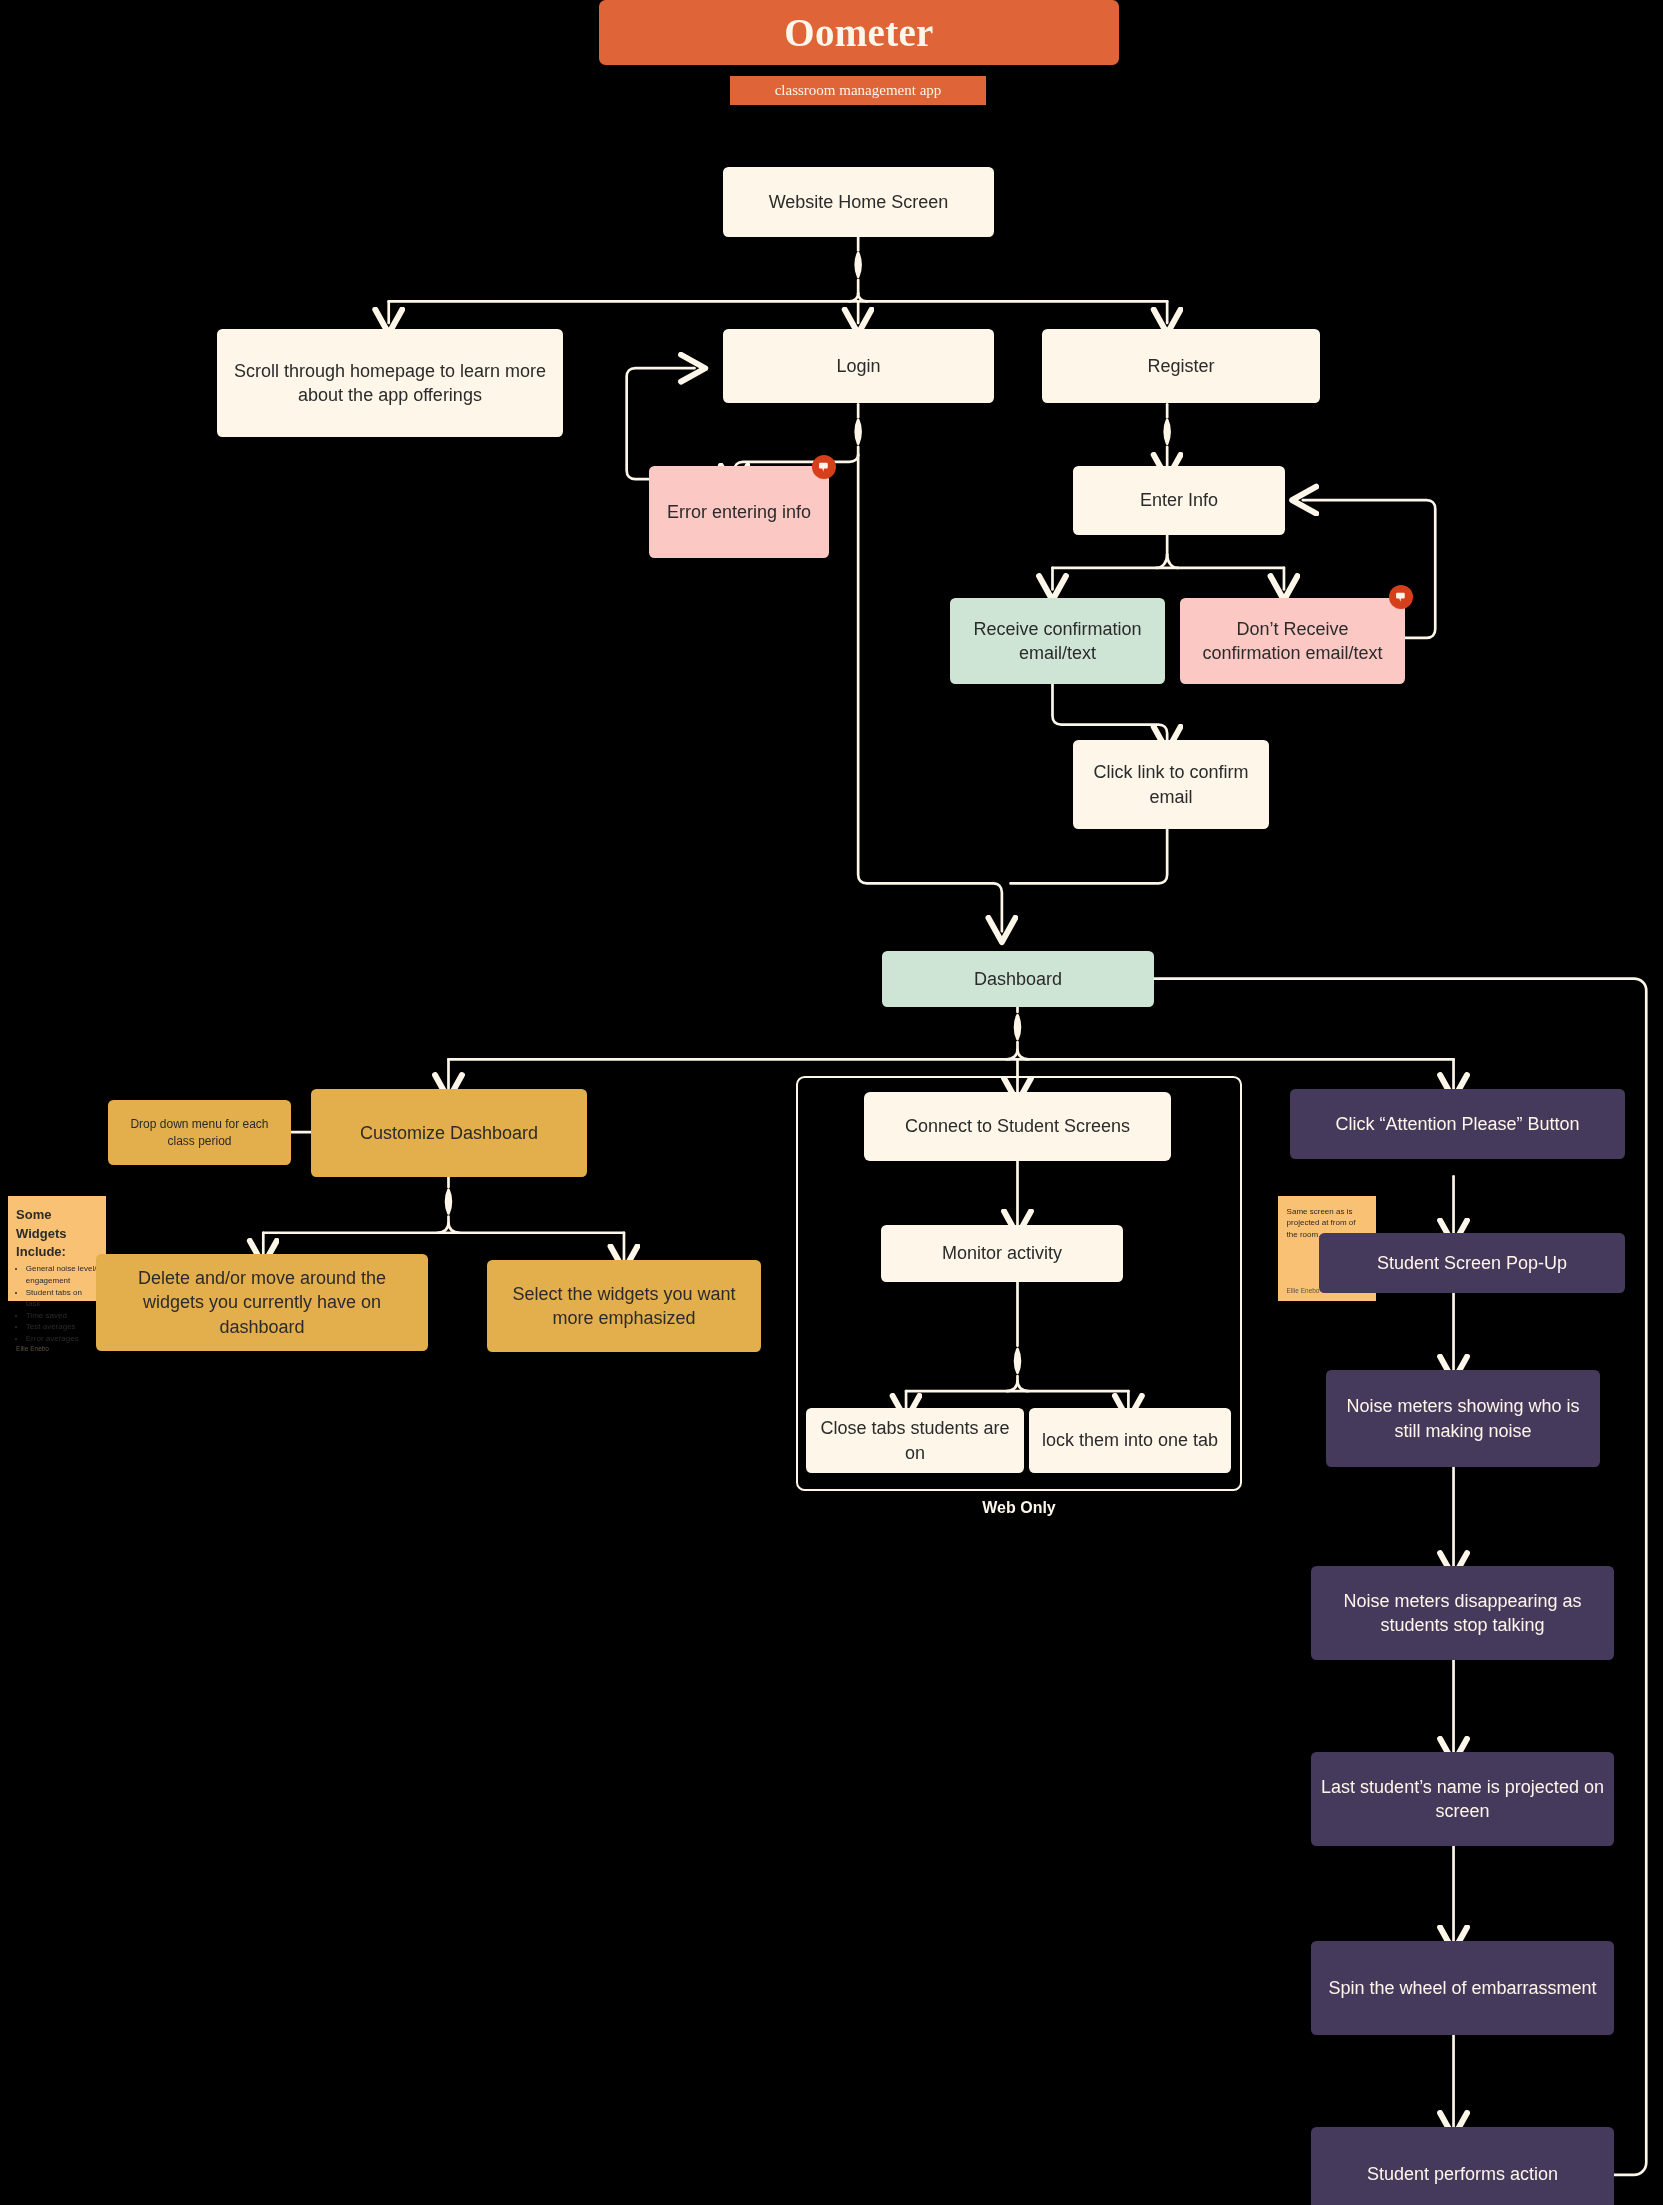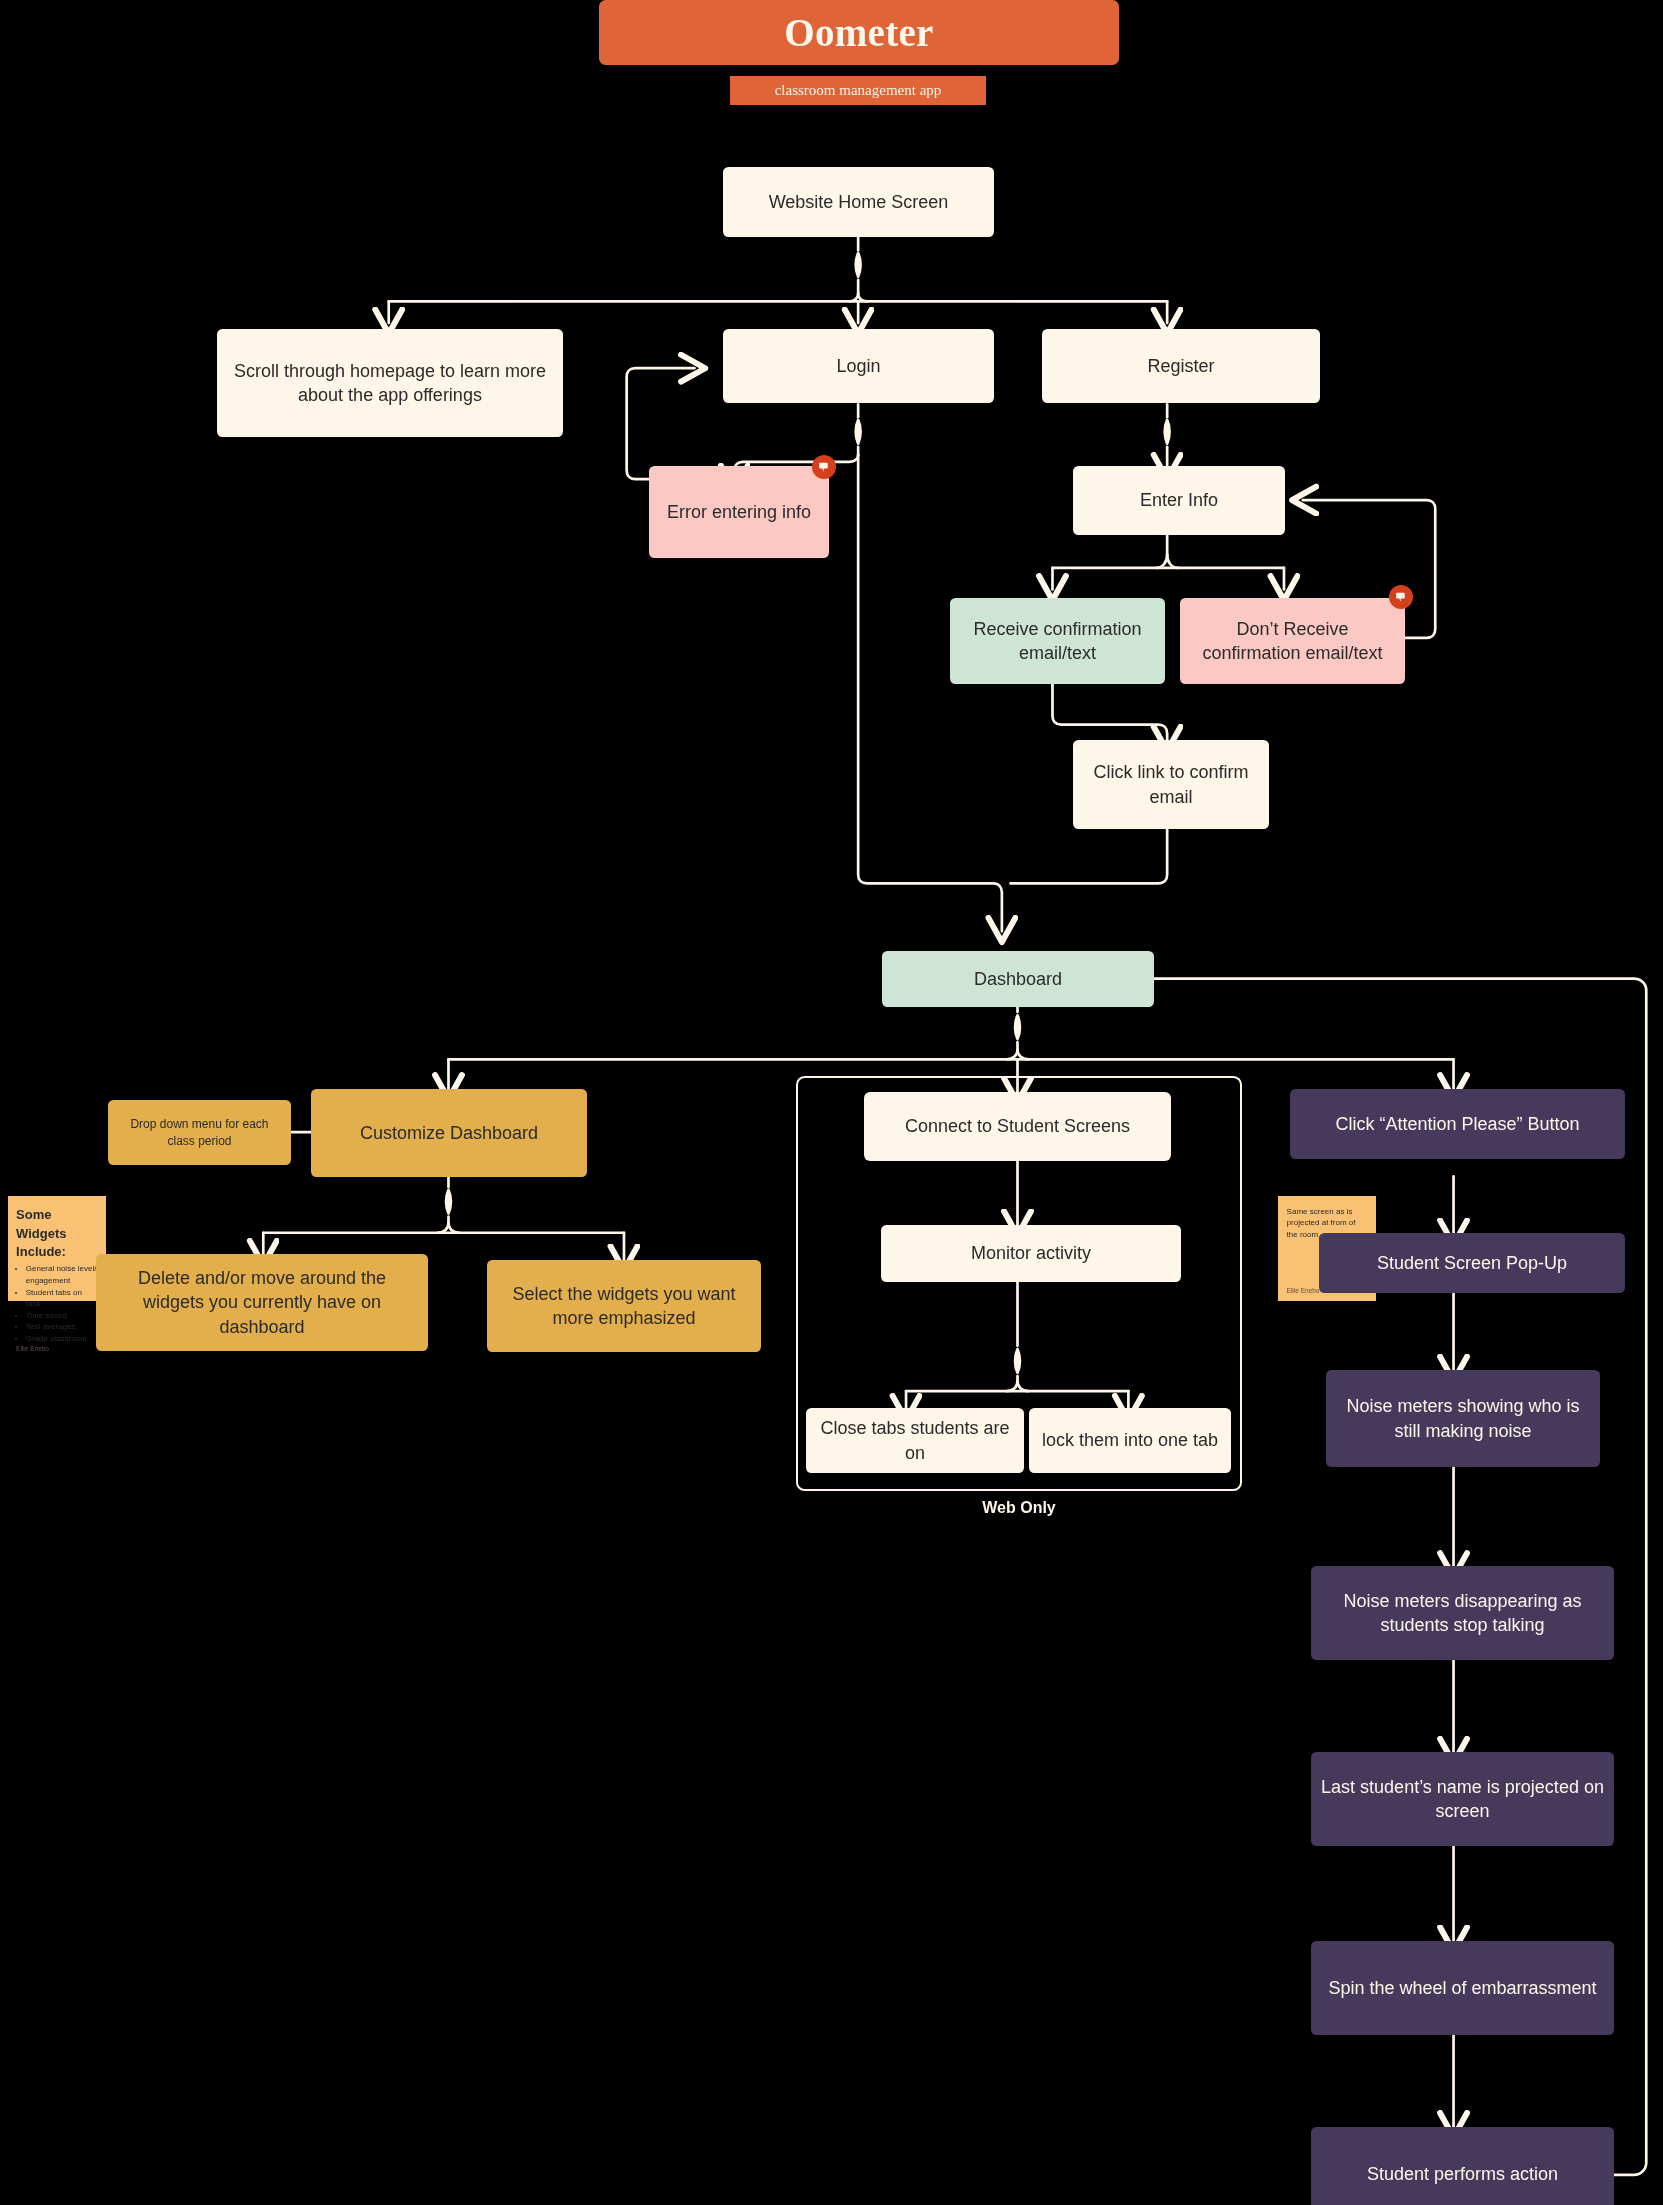--- a/index.html
+++ b/index.html
@@ -242,28 +242,28 @@
 
   <div class="node gold" style="left:487px; top:1260px; width:274px; height:92px;">Select the widgets you want more emphasized</div>
 
   <div class="sticky" style="left:7.5px; top:1196px; width:98px; height:105px;">
     <div class="s-title">Some Widgets Include:</div>
     <ul>
       <li>General noise level/ engagement</li>
       <li>Student tabs on task</li>
       <li>Time saved</li>
       <li>Test averages</li>
-      <li>Grade classroom</li>
+      <li>Error averages</li>
     </ul>
     <div class="s-author">Ellie Enebo</div>
   </div>
 
   <div class="node cream" style="left:864px; top:1092px; width:307px; height:69px;border-radius:6px;">Connect to Student Screens</div>
 
-  <div class="node cream" style="left:881px; top:1225px; width:300px; height:57px;">Monitor activity</div>
+  <div class="node cream" style="left:881px; top:1225px; width:242px; height:57px;">Monitor activity</div>
 
   <div class="node cream" style="left:806px; top:1408px; width:218px; height:65px;">Close tabs students are on</div>
 
   <div class="node cream" style="left:1029px; top:1408px; width:202px; height:65px;">lock them into one tab</div>
 
   <div class="node purple" style="left:1290px; top:1089px; width:335px; height:70px;">Click “Attention Please” Button</div>
 
   <div class="sticky" style="left:1278px; top:1196px; width:98px; height:105px;">
     <div class="s-body">Same screen as is projected at from of the room.</div>
     <div class="s-author">Ellie Enebo</div>

